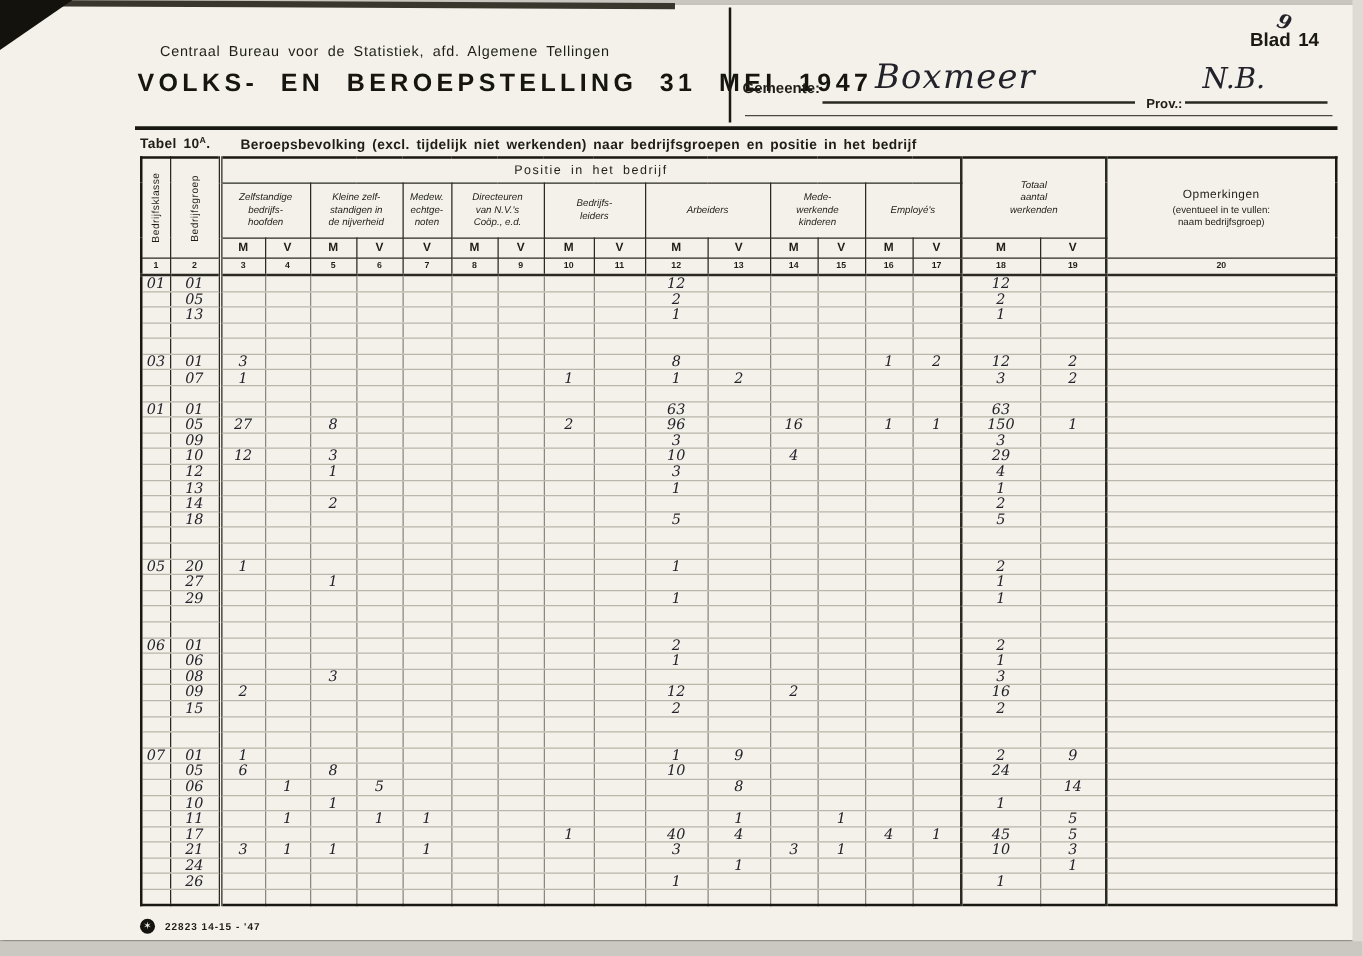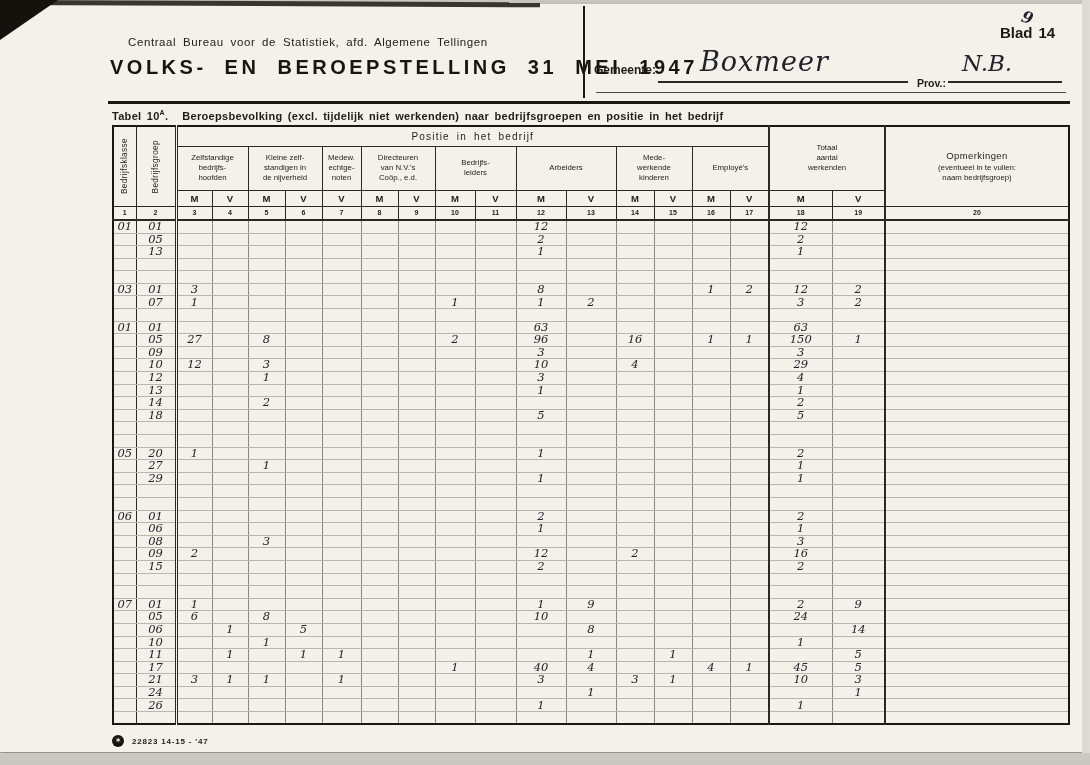--- a/index.html
+++ b/index.html
@@ -36,32 +36,32 @@
   .prov-label { position:absolute; left:917px; top:63px; font-size:10.5px; font-weight:bold; color:#1e1d18;margin-top:14px; }
   .prov-line  { position:absolute; left:948px; top:81px; width:114px; height:1.5px; background:#2a2922; }
   .prov-value { position:absolute; left:962px; top:50px; font-family:"DejaVu Serif", serif;
                 font-style:italic; font-size:23px; color:#23222b; }
   .thin-rule  { position:absolute; left:596px; top:92px; width:470px; height:1px; background:#4a4940; }
   .thick-rule { position:absolute; left:108px; top:101px; width:962px; height:3px; background:#191812; }
 
   .tabel-title { position:absolute; left:112px; top:109px; font-size:11px; font-weight:bold;
                  color:#1e1d18; letter-spacing:.3px; word-spacing:2px; }
   .tabel-title sup { font-size:7px; }
-  .tabel-sub { margin-left:14px; }
+  .tabel-sub { margin-left:24px; }
 
   
   table { position:absolute; left:112px; top:125px; width:956px; table-layout:fixed;
           border-collapse:collapse; border:2.5px solid #191812; }
   th, td { padding:0; font-weight:normal; overflow:hidden; white-space:nowrap; }
   thead th { border:1px solid #2b2a22; color:#1e1d18; text-align:center; vertical-align:middle; }
   thead tr:nth-child(1) { height:20px; }
   thead tr:nth-child(2) { height:44px; }
   thead tr:nth-child(3) { height:16px; }
   thead tr:nth-child(4) { height:14px; }
-  .pre { white-space:pre-line; font-size:7.8px; line-height:1.28; }
+  .pre { white-space:pre-line; font-size:7.8px; line-height:1.28;font-style:italic; }
   .posh { font-size:10px; letter-spacing:1.2px; word-spacing:3px; }
   .mv { font-size:9.5px; font-weight:bold; }
   .num { font-size:7px; font-weight:bold; border-bottom:2px solid #2b2a22 !important; }
   .rot { writing-mode:vertical-rl; transform:rotate(180deg); margin:0 auto;
          font-size:8.2px; letter-spacing:.4px; }
   .opm-title { font-size:9.5px; letter-spacing:.4px; margin-bottom:2px; white-space:normal; }
   .opm-sub { font-size:7.8px; line-height:1.3; white-space:pre-line; }
 
   tbody td { height:12.6px; border-left:1px solid #8a877d; border-bottom:1px solid #b9b6ab;
              text-align:center; vertical-align:middle; }

